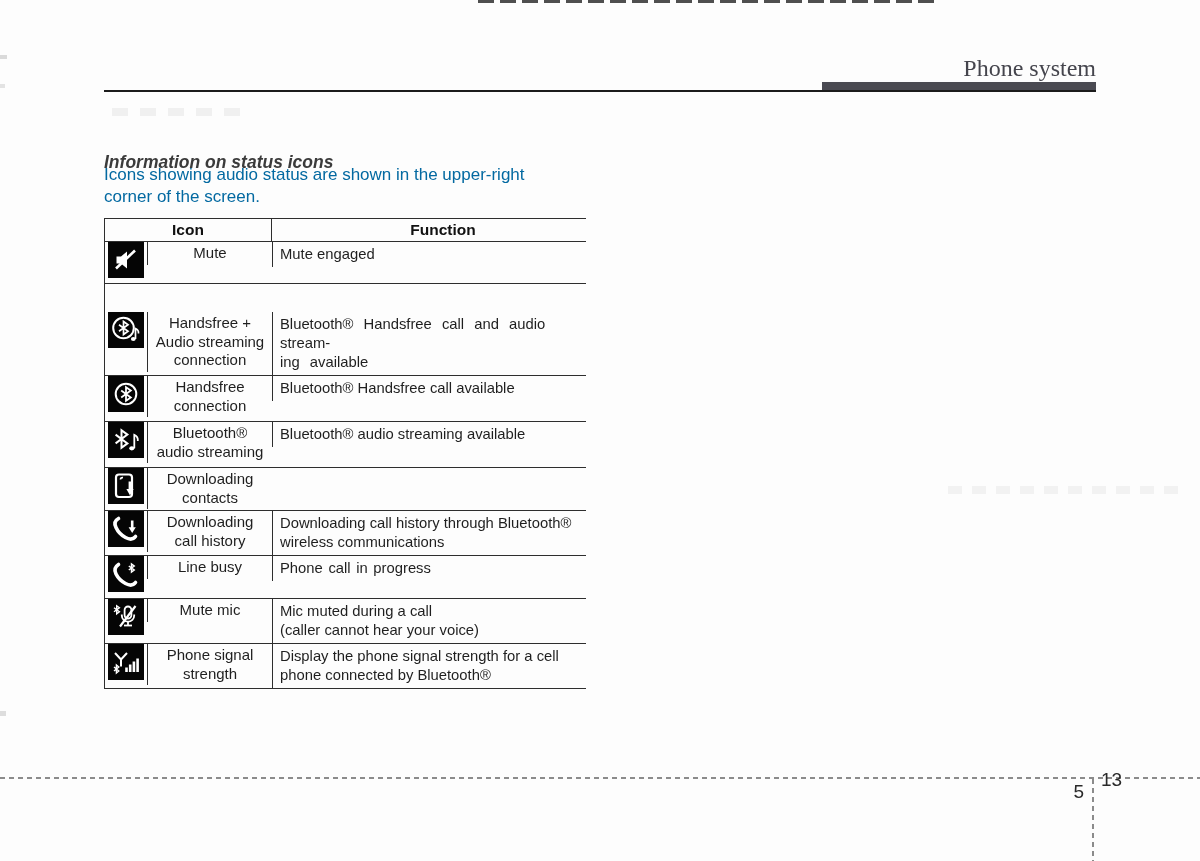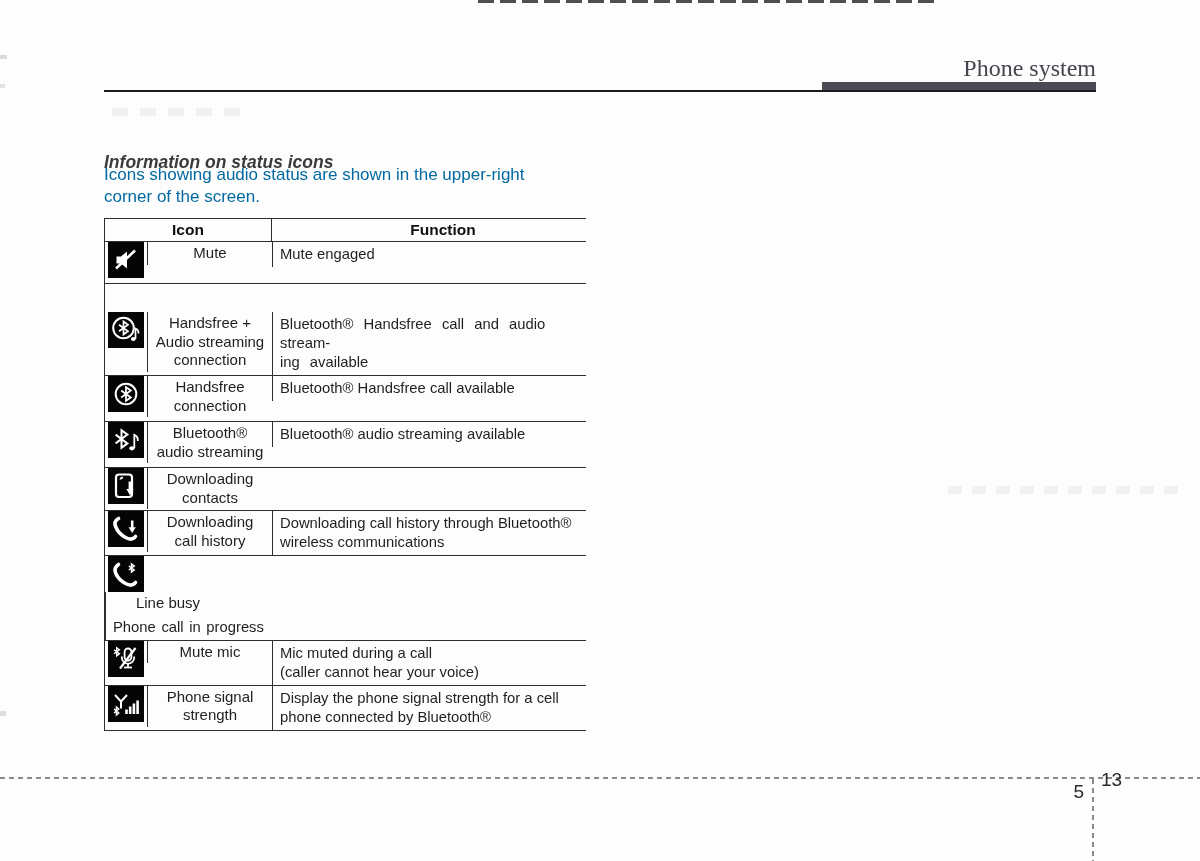--- a/index.html
+++ b/index.html
@@ -43,21 +43,21 @@
   .ibox{width:36px;height:36px;background:#050505;display:flex;
     align-items:center;justify-content:center;}
   .c-name{width:124px;border-left:1.6px solid #2e2e2e;display:flex;align-items:center;
     justify-content:center;text-align:center;font-size:15px;line-height:18.5px;
     white-space:pre-line;padding:2px 0;}
   .c-fn{flex:1;border-left:1.6px solid #2e2e2e;display:flex;align-items:center;
     font-size:14.8px;line-height:19px;white-space:pre-line;
     padding:3px 2px 3px 7px;}
   .r1{min-height:41px;} .r2{min-height:43px;} .r3{min-height:62px;margin-top:28px;}
   .r4{min-height:45px;} .r5{min-height:45px;} .r6{min-height:42px;}
-  .r7{min-height:42px;} .r8{min-height:42px;flex-direction:column;} .r9{min-height:43px;}
+  .r7{min-height:42px;} .r8{min-height:42px;} .r9{min-height:43px;}
   .r10{min-height:43px;}
   .trow:nth-child(3) .c-fn{word-spacing:6px;}   
   .trow:nth-child(8) .c-fn{word-spacing:1.5px;} 
   .trow:nth-child(11).trow .c-fn{word-spacing:1.5px;}
   .trow:nth-child(11) .c-fn{word-spacing:1.5px;} 
 
   
   .bottom-dash{left:0;top:777px;width:1200px;height:2px;
     background:repeating-linear-gradient(90deg,#8b8b8b 0 5px,transparent 5px 9px);}
   .vert-dash{left:1092px;top:779px;width:2px;height:82px;

